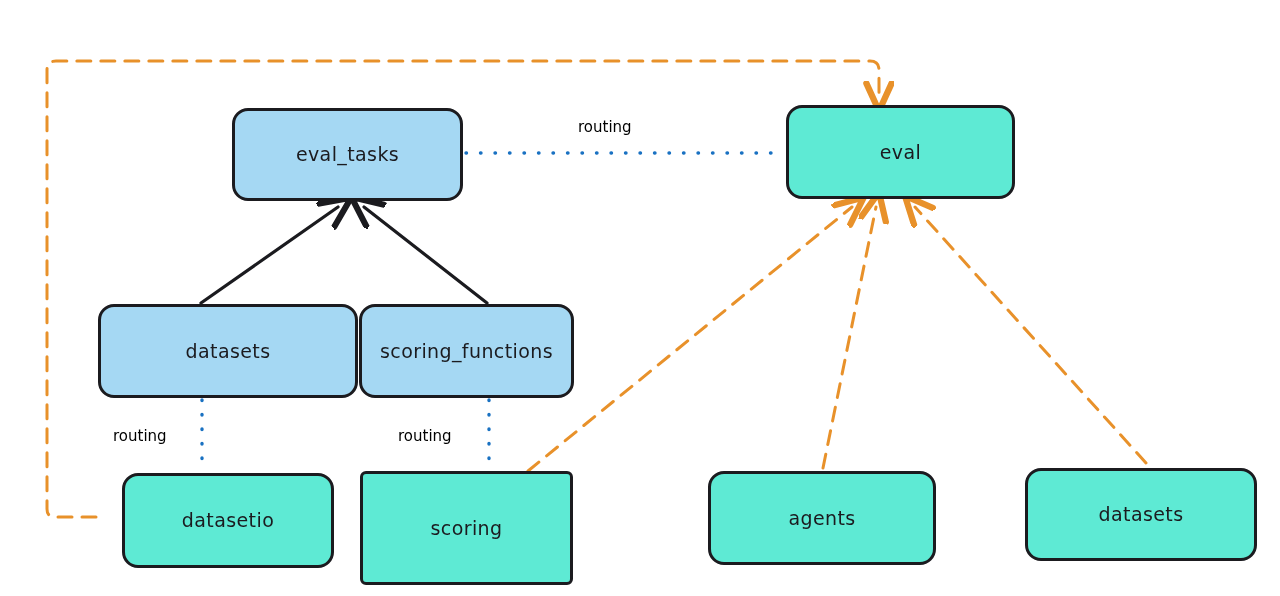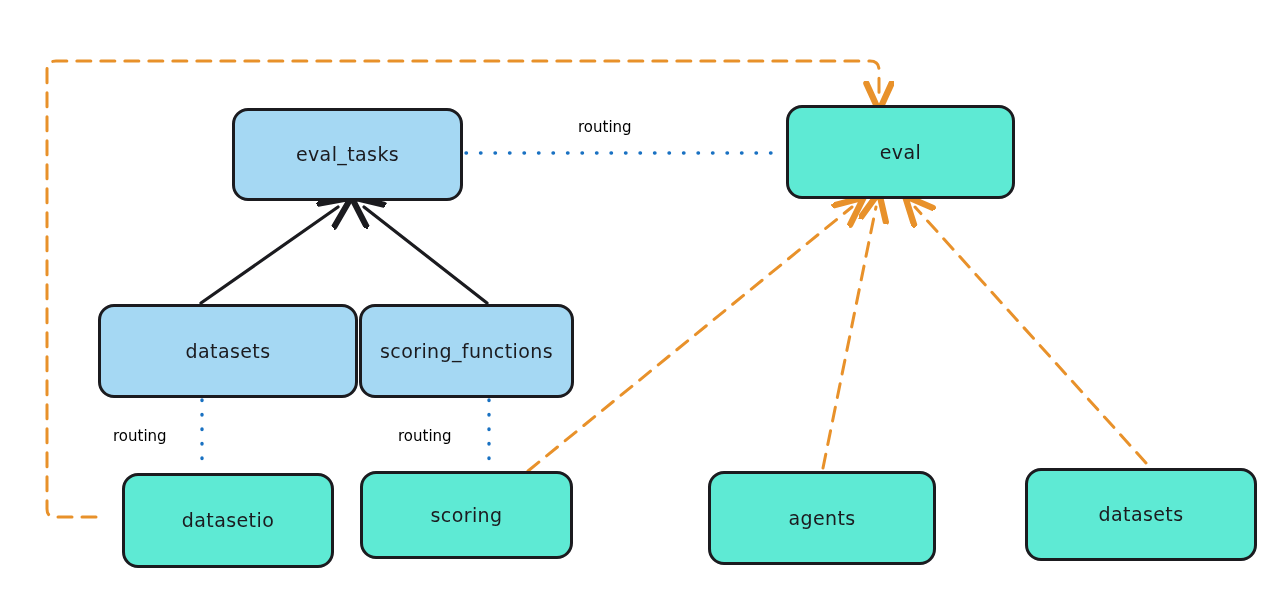--- a/index.html
+++ b/index.html
@@ -103,21 +103,21 @@
   </div>
 
   <div class="node api" style="left:359px; top:304px; width:215px; height:94px;">
     <span class="node-label">scoring_functions</span>
   </div>
 
   <div class="node provider" style="left:96px; top:473px; width:212px; height:95px;margin-left:26px;">
     <span class="node-label">datasetio</span>
   </div>
 
-  <div class="node provider" style="left:360px; top:471px; width:213px; height:88px;">
+  <div class="node provider" style="left:360px; top:471px; width:213px; height:114px;border-radius:6px;">
     <span class="node-label">scoring</span>
   </div>
 
   <div class="node provider" style="left:708px; top:471px; width:228px; height:94px;">
     <span class="node-label">agents</span>
   </div>
 
   <div class="node provider" style="left:1025px; top:468px; width:232px; height:93px;">
     <span class="node-label">datasets</span>
   </div>

